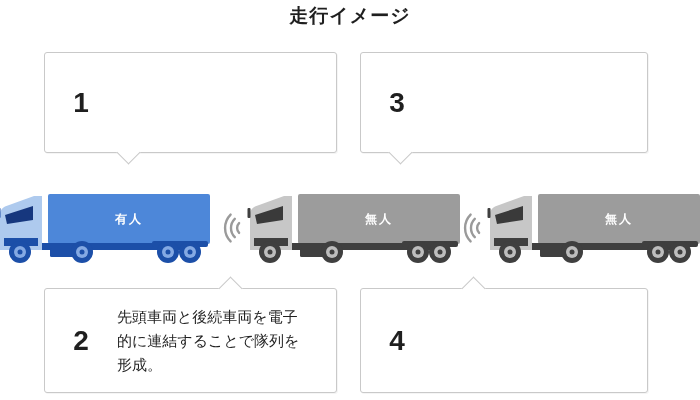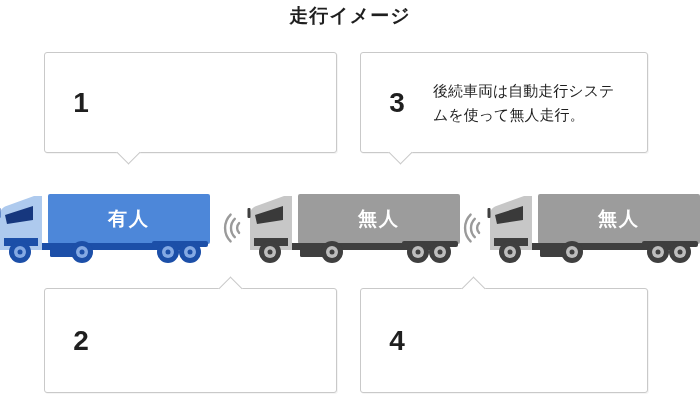--- a/index.html
+++ b/index.html
@@ -38,21 +38,21 @@
     top:-9px;
     border-left:1px solid var(--border,#c9c9c9);
     border-top:1px solid var(--border,#c9c9c9);
   }
   
   .truck{position:absolute;width:220px;height:76px;}
   .truck svg{position:absolute;left:0;top:0;}
   .truck-label{
     position:absolute;left:52px;top:6px;width:162px;height:50px;
     display:flex;align-items:center;justify-content:center;
-    color:#fff;font-size:19px;font-weight:bold;letter-spacing:2px;
+    color:#fff;font-size:12px;font-weight:bold;letter-spacing:2px;
   }
   .truck.manned  .p-body{fill:var(--manned-body,#4d87d9);}
   .truck.manned  .p-cab{fill:var(--manned-cab,#aecaee);}
   .truck.manned  .p-dark{fill:var(--manned-dark,#1c4fa8);}
   .truck.manned  .p-window{fill:var(--manned-window,#16377e);}
   .truck.manned  .p-wheel-inner{fill:var(--manned-wheel-inner,#84a9e3);}
   .truck.unmanned .p-body{fill:var(--unmanned-body,#9c9c9c);}
   .truck.unmanned .p-cab{fill:var(--unmanned-cab,#c7c7c7);}
   .truck.unmanned .p-dark{fill:var(--unmanned-dark,#3f3f3f);}
   .truck.unmanned .p-window{fill:var(--unmanned-window,#3a3a3a);}
@@ -68,26 +68,26 @@
   <div class="page-title">走行イメージ</div>
 
   <div class="callout" style="left:44px;top:52px;width:293px;height:101px">
     <div class="tail down" style="left:75px"></div>
     <div class="step-num">1</div>
   </div>
 
   <div class="callout" style="left:360px;top:52px;width:288px;height:101px">
     <div class="tail down" style="left:31px"></div>
     <div class="step-num">3</div>
-    <div class="step-text">後続車両は自動走行システムを使って無人走行。</div>
   </div>
 
   <div class="callout" style="left:44px;top:288px;width:293px;height:105px">
     <div class="tail up" style="left:177px"></div>
     <div class="step-num">2</div>
+    <div class="step-text">先頭車両と後続車両を電子的に連結することで隊列を形成。</div>
   </div>
 
   <div class="callout" style="left:360px;top:288px;width:288px;height:105px">
     <div class="tail up" style="left:104px"></div>
     <div class="step-num">4</div>
   </div>
 
   <div class="truck manned" style="left:-4px;top:188px">
     <svg width="220" height="76" viewBox="0 0 220 76">
       <rect class="p-body" x="52" y="6" width="162" height="50" rx="2"></rect>

